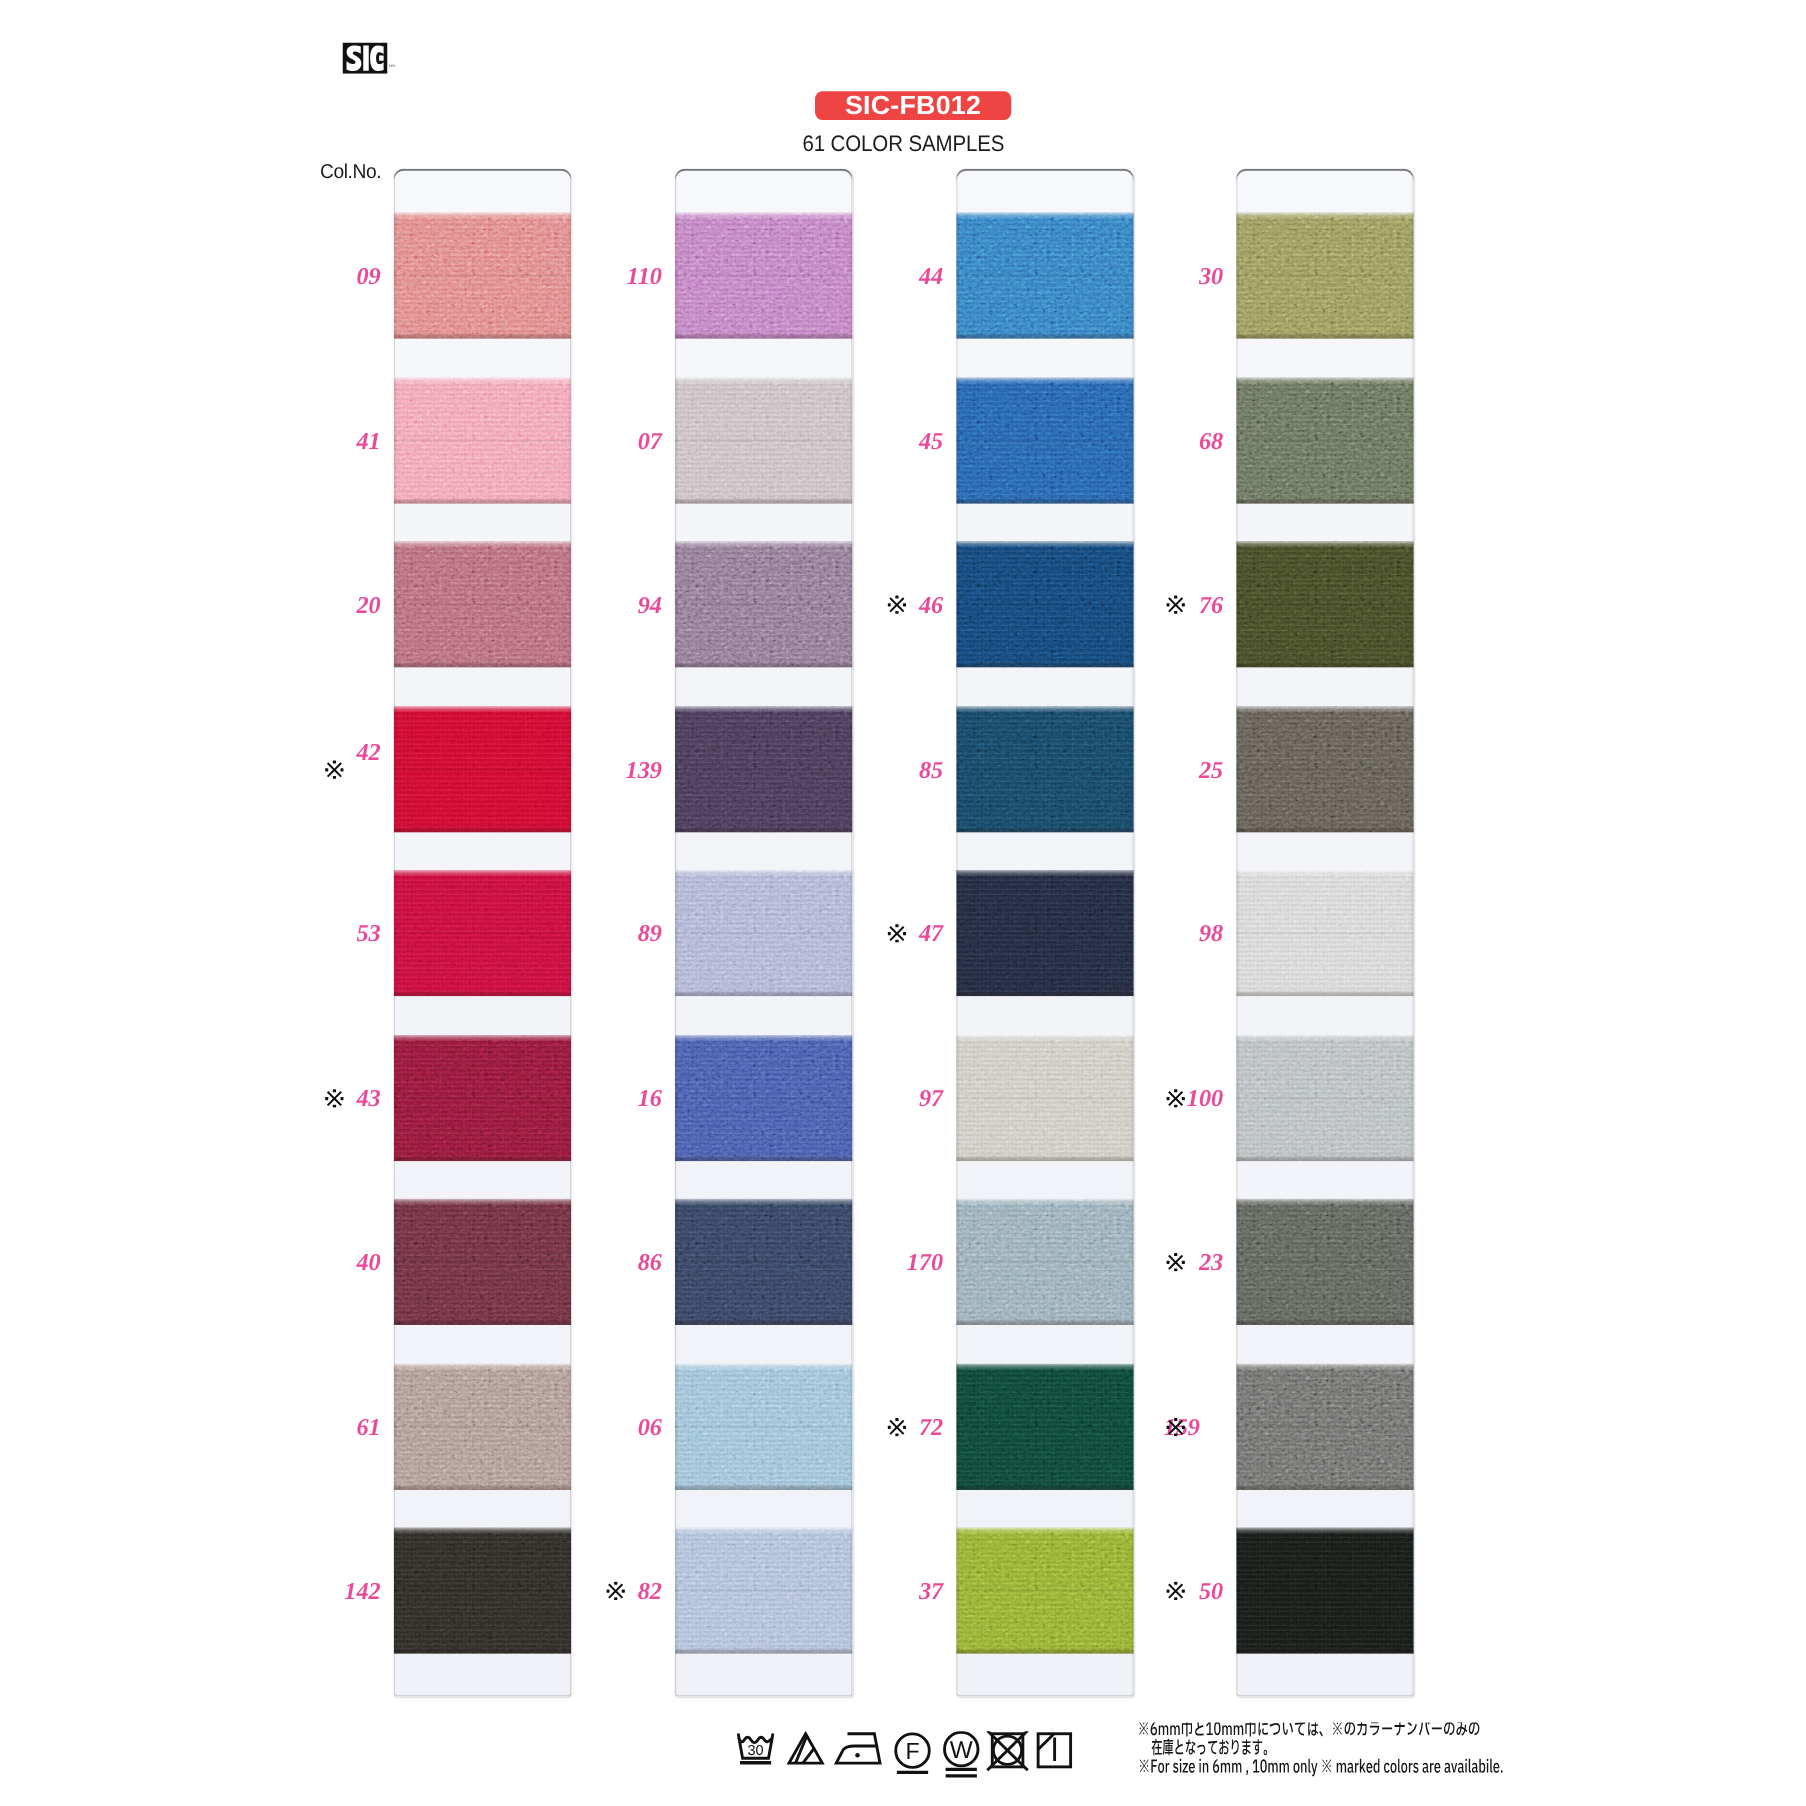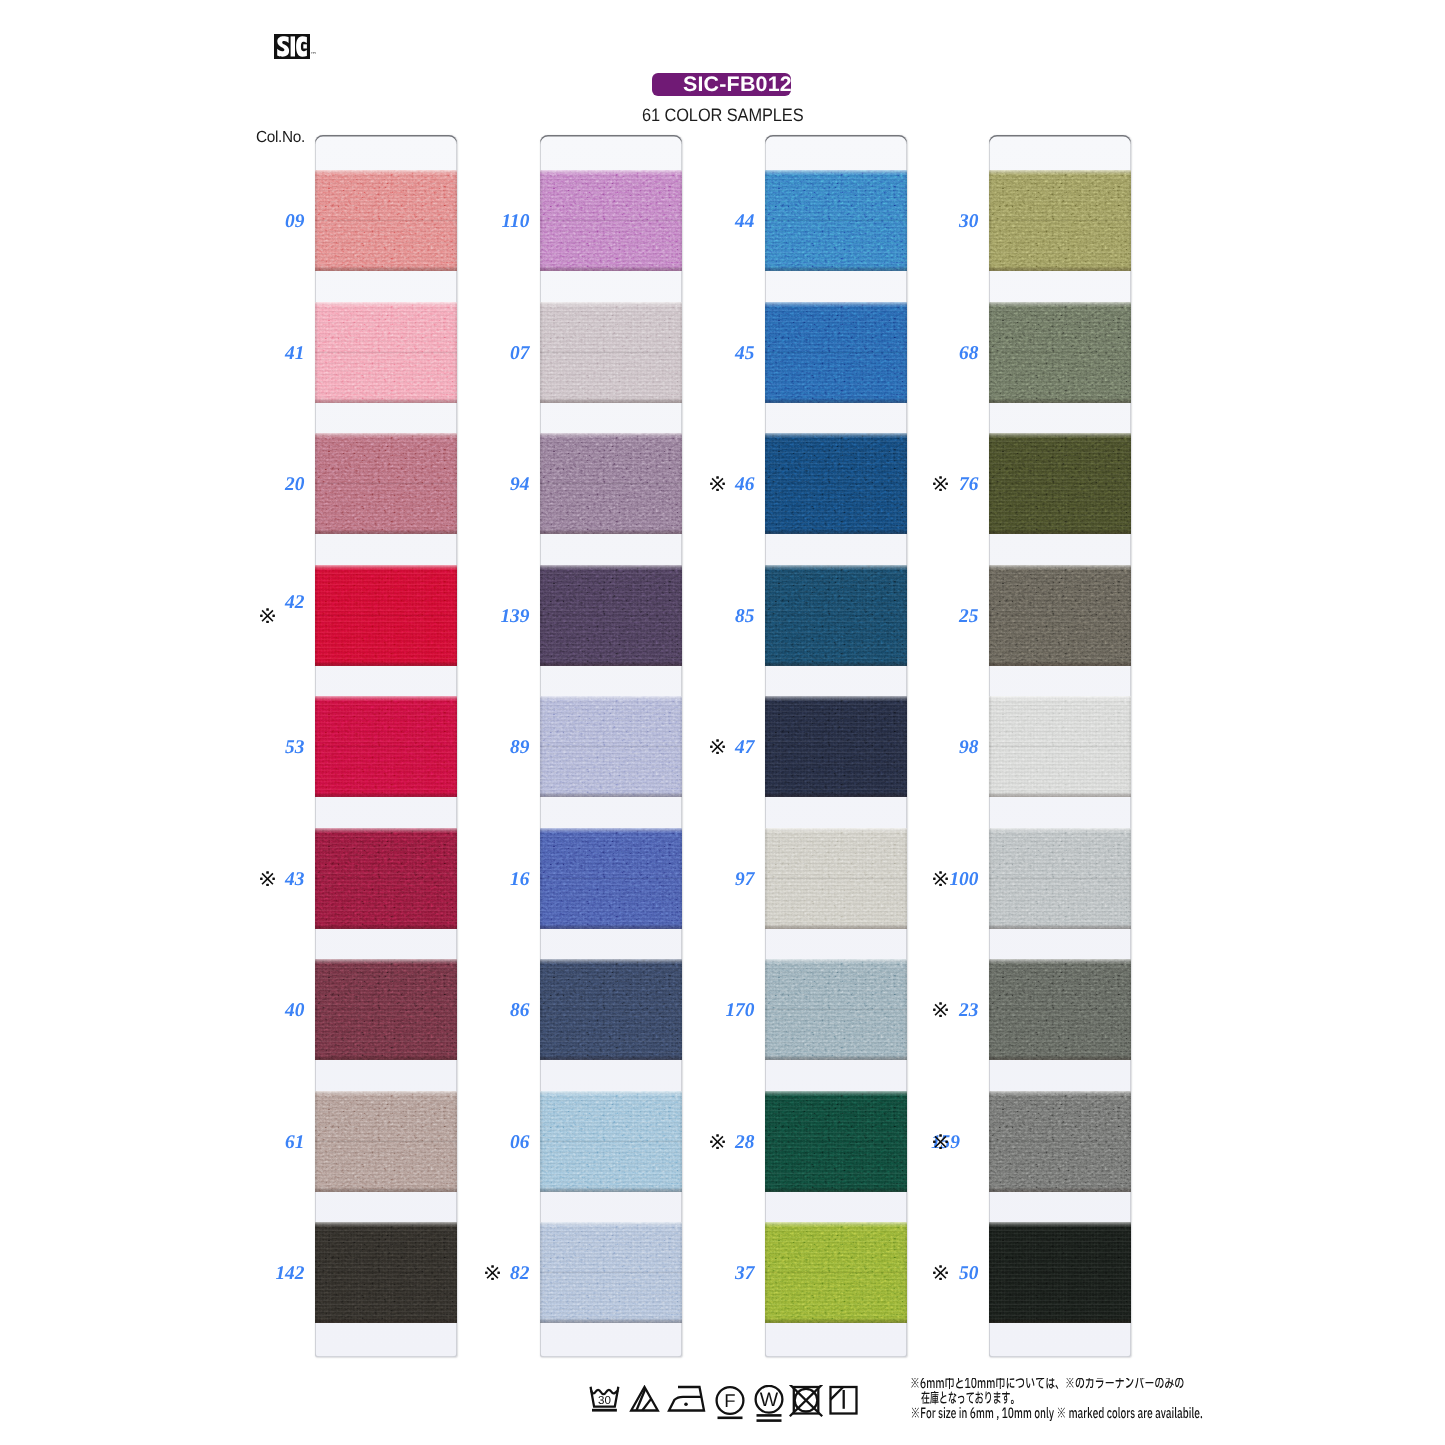--- a/index.html
+++ b/index.html
@@ -8,22 +8,22 @@
   body{width:1445px;height:1445px;background:#ffffff;font-family:"Liberation Sans",sans-serif;overflow:hidden;position:relative;}
   .page{position:absolute;left:0;top:0;width:1445px;height:1445px;}
 
   
   .logo{position:absolute;left:274px;top:34px;width:36px;height:25px;}
   .logo svg{display:block;}
   .logo-tm{position:absolute;left:310px;top:52px;font-size:7px;color:#4a4a4a;line-height:1;
         font-family:"DejaVu Sans",sans-serif;}
 
   
-  .code-pill{position:absolute;left:652px;top:73px;width:139px;height:23px;background:#701a75;
-        border-radius:6px;display:flex;align-items:center;justify-content:flex-end;}
+  .code-pill{position:absolute;left:652px;top:73px;width:157px;height:23px;background:#ef4444;
+        border-radius:6px;display:flex;align-items:center;justify-content:center;}
   .code-text{color:#ffffff;font-size:21px;font-weight:700;letter-spacing:0.2px;line-height:1;
         position:relative;top:-0.5px;transform:scaleX(1.02);}
   .subtitle{position:absolute;left:560px;top:106px;width:325px;text-align:center;white-space:nowrap;
         font-size:18px;color:#1c1c1c;letter-spacing:-0.1px;line-height:1;}
   .subtitle span{display:inline-block;transform:scaleX(0.91);}
 
   .col-no{position:absolute;left:256px;top:130px;font-size:16px;color:#1a1a1a;line-height:1;letter-spacing:-0.35px;
         transform-origin:left top;transform:scaleX(0.96);}
 
   
@@ -48,21 +48,21 @@
        background:linear-gradient(0deg,rgba(40,25,20,0.33),rgba(40,25,20,0));}
   .sw-mid{position:absolute;left:0;right:0;top:49%;height:3px;
        background:linear-gradient(180deg,rgba(0,0,0,0.0),rgba(0,0,0,0.055),rgba(0,0,0,0.0));}
   .sw-edgel{position:absolute;left:0;top:0;bottom:0;width:3px;
        background:linear-gradient(90deg,rgba(0,0,0,0.11),rgba(0,0,0,0));}
   .sw-edger{position:absolute;right:0;top:0;bottom:0;width:3px;
        background:linear-gradient(270deg,rgba(0,0,0,0.09),rgba(0,0,0,0));}
 
   
   .lbl{position:absolute;height:18px;line-height:18px;text-align:right;
-       font-family:"Liberation Serif",serif;font-weight:700;font-style:italic;font-size:19.4px;color:#3b82f6;white-space:nowrap;}
+       font-family:"Liberation Serif",serif;font-weight:700;font-style:italic;font-size:19.4px;color:#ec4899;white-space:nowrap;}
   .mk{position:absolute;height:18px;line-height:18px;font-size:17.5px;color:#111;
        font-family:"DejaVu Sans",sans-serif;}
 
   
   .care{position:absolute;left:585px;top:1385px;}
   .care svg{display:block;}
 
   
   .notes{position:absolute;left:910px;top:1378px;width:320px;color:#141414;}
   .jp1{font-family:"DejaVu Sans",sans-serif;font-size:13.5px;line-height:16px;letter-spacing:-0.3px;white-space:nowrap;}
@@ -557,21 +557,21 @@
       <div class="lbl" style="left: 684.5px; width: 70px; top: 739px;">47</div>
       <div class="mk" title="※" style="left: 710px; top: 739px;"><svg width="15" height="15" viewBox="0 0 15 15">
           <path fill="#101010" d="M12.35 1.85 L13.5 3.0 L8.65 7.85 L13.5 12.7 L12.35 13.85 L7.5 9.0 L2.65 13.85 L1.5 12.7 L6.35 7.85 L1.5 3.0 L2.65 1.85 L7.5 6.7 Z"></path>
           <rect fill="#101010" x="0.1" y="6.5" width="2.5" height="2.6" rx="0.5"></rect>
           <rect fill="#101010" x="12.4" y="6.5" width="2.5" height="2.6" rx="0.5"></rect>
           <rect fill="#101010" x="6.25" y="0.35" width="2.6" height="2.5" rx="0.5"></rect>
           <rect fill="#101010" x="6.25" y="12.7" width="2.6" height="2.5" rx="0.5"></rect>
         </svg></div>
       <div class="lbl" style="left: 684.5px; width: 70px; top: 870.5px;">97</div>
       <div class="lbl" style="left: 684.5px; width: 70px; top: 1002px;">170</div>
-      <div class="lbl" style="left: 684.5px; width: 70px; top: 1133.5px;">28</div>
+      <div class="lbl" style="left: 684.5px; width: 70px; top: 1133.5px;">72</div>
       <div class="mk" title="※" style="left: 710px; top: 1133.5px;"><svg width="15" height="15" viewBox="0 0 15 15">
           <path fill="#101010" d="M12.35 1.85 L13.5 3.0 L8.65 7.85 L13.5 12.7 L12.35 13.85 L7.5 9.0 L2.65 13.85 L1.5 12.7 L6.35 7.85 L1.5 3.0 L2.65 1.85 L7.5 6.7 Z"></path>
           <rect fill="#101010" x="0.1" y="6.5" width="2.5" height="2.6" rx="0.5"></rect>
           <rect fill="#101010" x="12.4" y="6.5" width="2.5" height="2.6" rx="0.5"></rect>
           <rect fill="#101010" x="6.25" y="0.35" width="2.6" height="2.5" rx="0.5"></rect>
           <rect fill="#101010" x="6.25" y="12.7" width="2.6" height="2.5" rx="0.5"></rect>
         </svg></div>
       <div class="lbl" style="left: 684.5px; width: 70px; top: 1265px;">37</div>
       <div class="col" style="left: 989px;">
         <div class="sw" style="top: 35px; height: 101px;">

